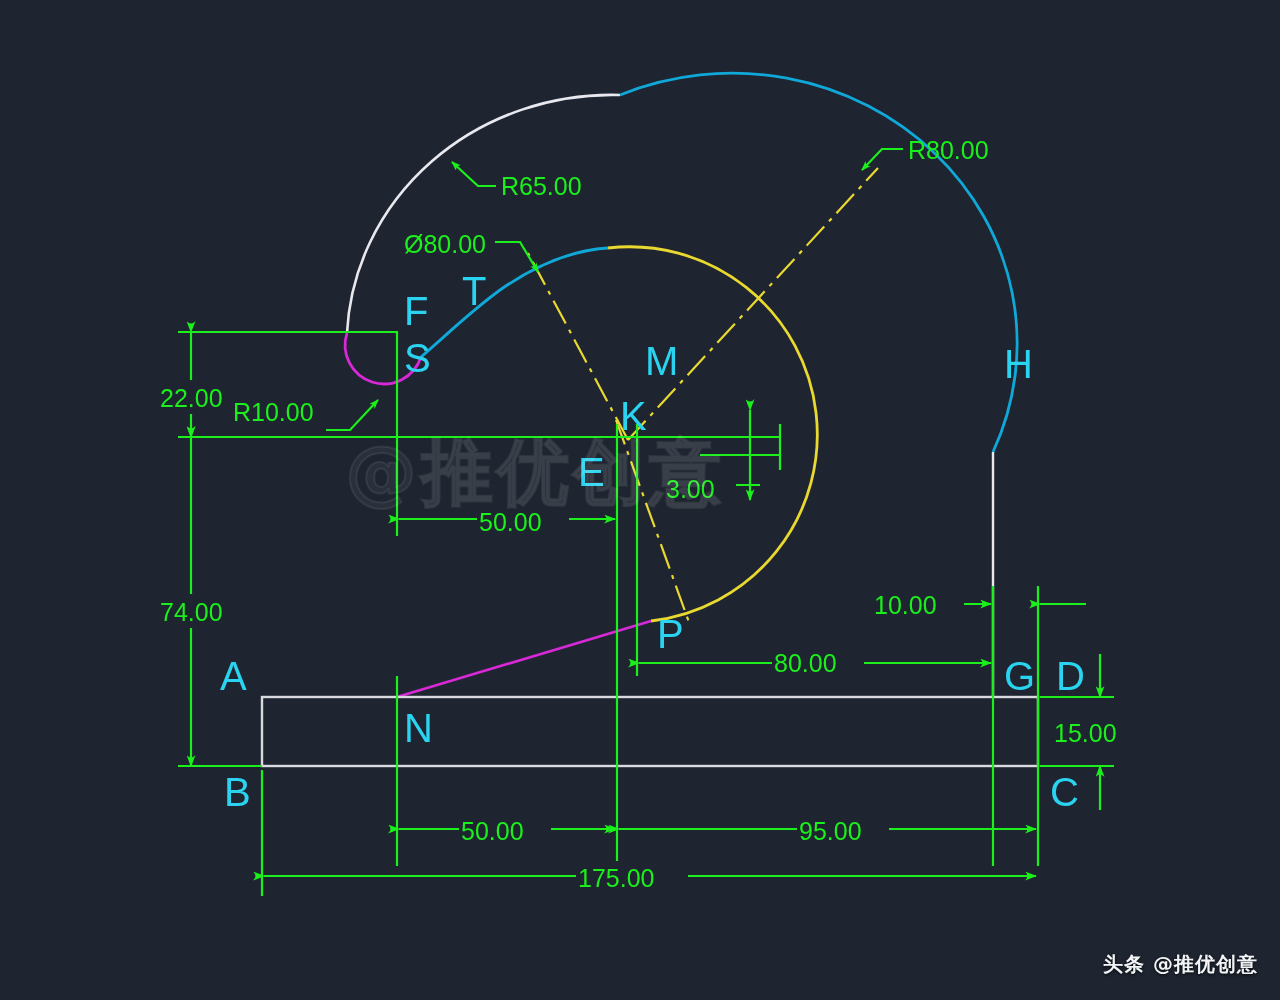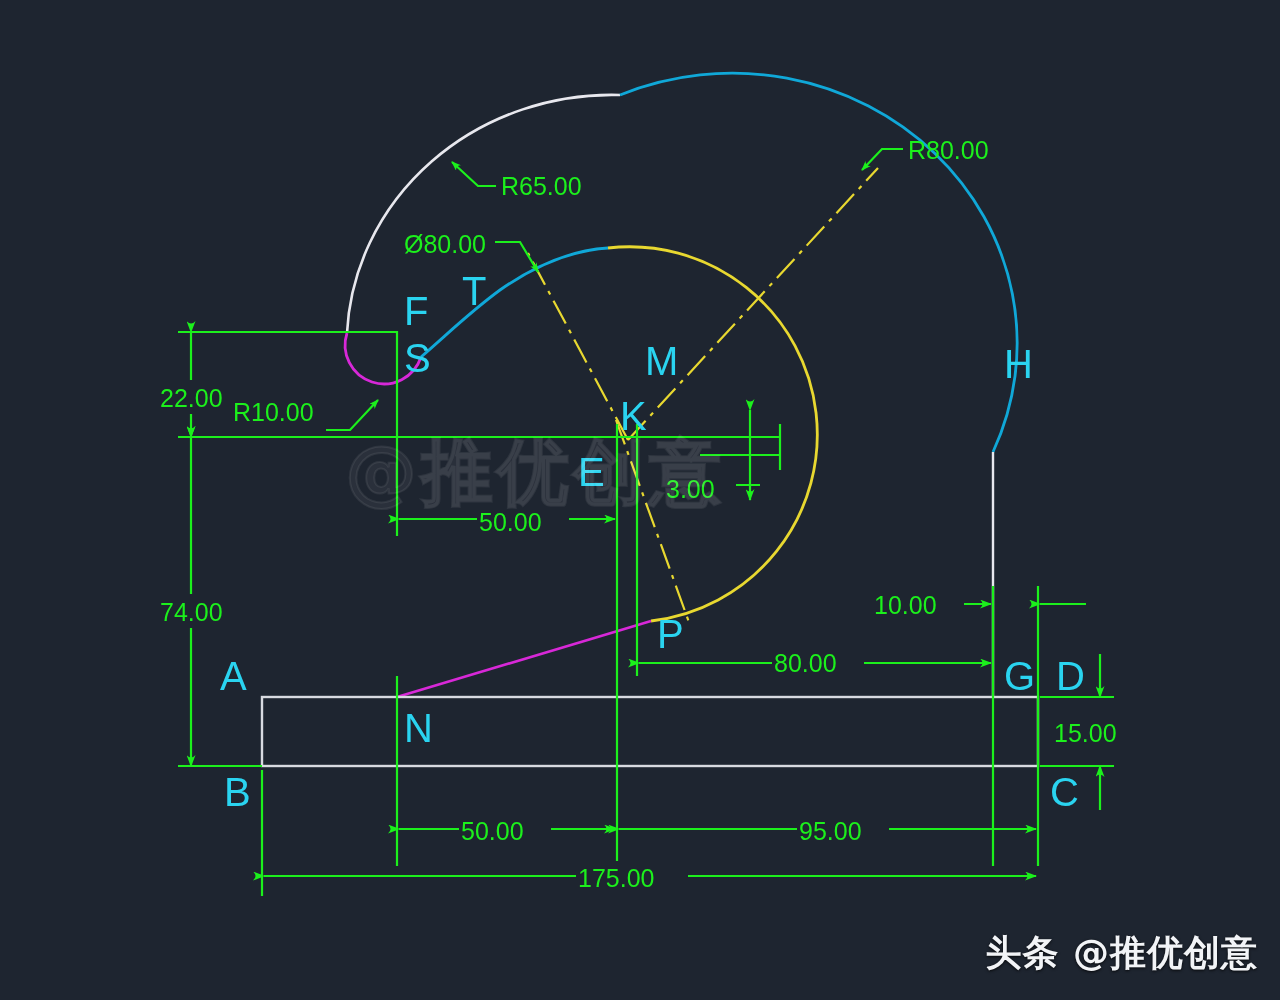--- a/index.html
+++ b/index.html
@@ -10,21 +10,21 @@
   .wm-center{
     position:absolute;left:345px;top:425px;
     font-size:72px;font-weight:bold;letter-spacing:4px;
     color:rgba(255,255,255,0.055);
     -webkit-text-stroke:2px rgba(255,255,255,0.075);
     white-space:nowrap;pointer-events:none;user-select:none;
     font-family:"DejaVu Sans",sans-serif;
   }
   .wm-corner{
     position:absolute;right:22px;bottom:22px;
-    font-size:36px;font-weight:bold;color:#f2f4f7;
+    font-size:20px;font-weight:bold;color:#f2f4f7;
     white-space:nowrap;user-select:none;letter-spacing:1px;
     text-shadow:0 1px 3px rgba(0,0,0,0.8);
     font-family:"DejaVu Sans",sans-serif;
   }
   text{font-family:"Liberation Sans","DejaVu Sans",sans-serif;}
   .dimtext{fill:#1cf01c;font-size:25px;}
   .ptlabel{fill:#2ad4f0;font-size:40px;}
 </style>
 </head>
 <body>

